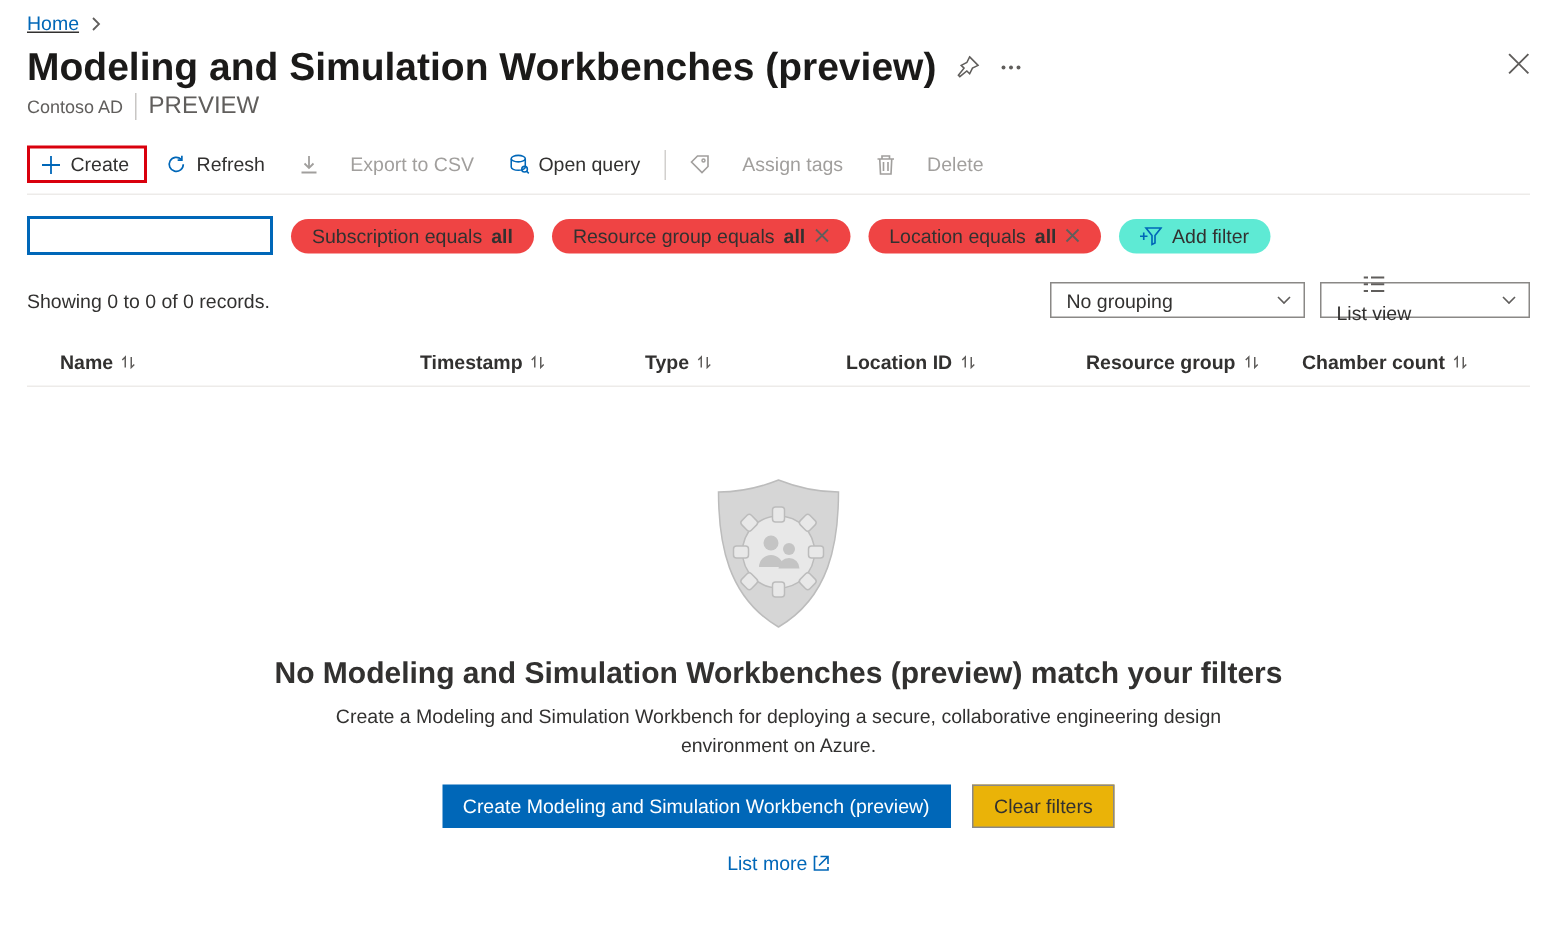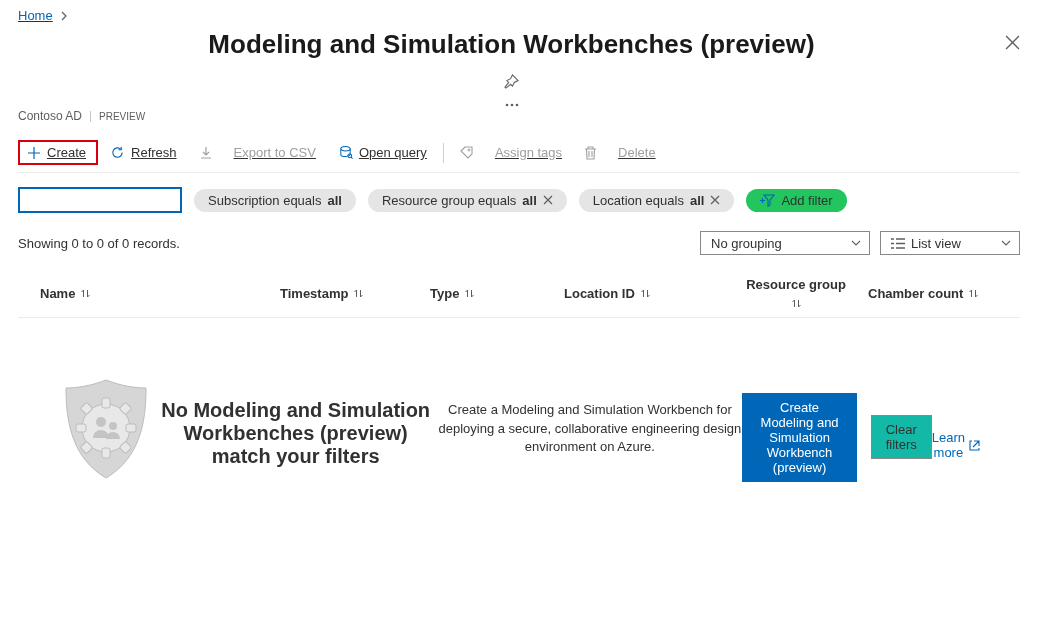--- a/index.html
+++ b/index.html
@@ -15,33 +15,32 @@
   .page { padding: 8px 18px 0 18px; }
 
   
   .breadcrumb { display: flex; align-items: center; gap: 8px; font-size: 13px; margin-bottom: 6px; text-decoration: underline; }
   .breadcrumb a { color: #0067b8; text-decoration: none; cursor: pointer; }
   .chev { color: #605e5c; font-size: 11px; }
 
   
   .header-row { display: flex; align-items: flex-start; }
   .header-left { flex: 1; }
-  .title-line { display: flex; align-items: center; gap: 14px; flex-direction: column; }
+  .title-line { display: flex; align-items: center; gap: 14px; }
   h1 { font-size: 26px; font-weight: 600; letter-spacing: 0; color: #1b1a19; }
   .pin-icon, .ellipsis-icon { color: #605e5c; cursor: pointer; display:inline-flex; }
   .close-icon { color: #605e5c; cursor: pointer; display:inline-flex; padding-top:6px; }
   .subhead { display: flex; align-items: center; gap: 8px; margin-top: 2px; font-size: 12px; color: #605e5c; }
-  .preview-badge { color:#605e5c; font-size:10px; border-left:1px solid #c8c6c4; padding-left:8px;}
+  .preview-badge { color:#605e5c; font-size:16px; border-left:1px solid #c8c6c4; padding-left:8px;}
 
   
   .commandbar {
     display: flex; align-items: center; gap: 2px;
     margin-top: 14px; padding: 2px 0 6px 0;
     border-bottom: 1px solid #edebe9;
-    text-decoration: underline;
   }
   .cmd {
     display: inline-flex; align-items: center; gap: 6px;
     padding: 5px 9px; font-size: 13px; color: #323130; cursor: pointer;
     border: 1px solid transparent;
   }
   .cmd.disabled { color:#a19f9d; cursor:default;gap:21px; }
   .cmd .ic { color:#0067b8; display:inline-flex; }
   .cmd.disabled .ic { color:#a19f9d; }
   .cmd-create-highlight { border: 2px solid #d9000d; padding: 3px 10px 3px 7px; }
@@ -51,27 +50,27 @@
   .filter-row {
     display:flex; align-items:center; gap:12px;
     margin-top: 14px;
   }
   .search-box {
     width: 164px; height: 26px;
     border: 2px solid #0067b8; background:#fff;
   }
   .pill {
     display:inline-flex; align-items:center; gap:6px;
-    background:#e5e5e5; border-radius:14px;
+    background:#ef4444; border-radius:14px;
     padding: 4px 14px; font-size:13px; cursor:pointer;
     color:#323130;
   }
   .pill b { font-weight:700; }
   .pill .x { color:#605e5c; font-size:13px; display:inline-flex; }
-  .pill-add { background:#22c55e; }
+  .pill-add { background:#5eead4; }
   .pill-add .ic { color:#0067b8; display:inline-flex; }
 
   
   .records-row { display:flex; align-items:center; margin-top:18px; }
   .records-text { font-size:13px; color:#323130; flex:1; }
   .dropdown {
     display:inline-flex; align-items:center; gap:8px;
     border:1px solid #8a8886; padding:3px 8px 3px 10px;
     font-size:13px; cursor:pointer; margin-left:10px;
     min-width: 170px; justify-content:space-between;
@@ -83,33 +82,33 @@
   
   .cols {
     display:flex; align-items:center; gap:0;
     margin-top:14px; padding:8px 0 8px 22px;
     border-bottom:1px solid #edebe9;
     font-size:13px; font-weight:600; color:#323130;
   }
   .col { display:inline-flex; align-items:center; gap:6px; cursor:pointer; }
   .sort-ic { color:#605e5c; font-size:11px; display:inline-flex; }
   .c-name{width:240px;} .c-ts{width:150px;} .c-type{width:134px;}
-  .c-loc{width:160px;} .c-rg{width:144px;flex-direction:column;} .c-ch{flex:1;}
+  .c-loc{width:160px;} .c-rg{width:144px;} .c-ch{flex:1;}
 
   
   .empty {
-    display:flex; flex-direction:row; align-items:center;
+    display:flex; flex-direction:column; align-items:center;
     margin-top:58px; text-align:center; padding:0 40px;
   }
   .shield-wrap { margin-bottom:16px; }
   .empty-title { font-size:20px; font-weight:600; color:#323130; margin-bottom:8px; }
   .empty-desc { font-size:13px; color:#323130; max-width:660px; line-height:1.45; margin-bottom:16px; }
   .empty-actions { display:flex; gap:14px; align-items:center; }
   .btn-primary { background:#0067b8; color:#fff; border:none; padding:7px 14px; font-size:13px; cursor:pointer; }
-  .btn-secondary { background:#14b8a6; color:#323130; border:1px solid #8a8886; padding:6px 14px; font-size:13px; cursor:pointer; }
+  .btn-secondary { background:#eab308; color:#323130; border:1px solid #8a8886; padding:6px 14px; font-size:13px; cursor:pointer; }
   .learn-more { margin-top:16px; color:#0067b8; font-size:13px; cursor:pointer; display:inline-flex; align-items:center; gap:4px; }
 
   svg { display:block; }
 </style>
 </head>
 <body>
 
 <div class="page">
 
   <div class="breadcrumb">
@@ -247,21 +246,21 @@
     <span class="records-text">Showing 0 to 0 of 0 records.</span>
     <span class="dropdown">
       <span>No grouping</span>
       <span class="chev-down">
         <svg width="10" height="6" viewBox="0 0 10 6">
             <path d="M1 1 L5 5 L9 1" fill="none" stroke="#605e5c" stroke-width="1.1"></path>
           </svg>
       </span>
     </span>
     <span class="dropdown small">
-      <span style="display:inline-flex;align-items:center;gap:6px;">
+      <span style="display:inline-flex;align-items:center;gap:6px;flex-direction:column;">
         <span>
           <svg width="14" height="11" viewBox="0 0 14 11">
               <path d="M0 1 L3 1 M5 1 L14 1 M0 5.5 L3 5.5 M5 5.5 L14 5.5 M0 10 L3 10 M5 10 L14 10" stroke="#605e5c" stroke-width="1.3"></path>
             </svg>
         </span>
         <span>List view</span>
       </span>
       <span class="chev-down">
         <svg width="10" height="6" viewBox="0 0 10 6">
             <path d="M1 1 L5 5 L9 1" fill="none" stroke="#605e5c" stroke-width="1.1"></path>
@@ -344,21 +343,21 @@
         </g>
       </svg>
     </div>
     <div class="empty-title">No Modeling and Simulation Workbenches (preview) match your filters</div>
     <div class="empty-desc">Create a Modeling and Simulation Workbench for deploying a secure, collaborative engineering design environment on Azure.</div>
     <div class="empty-actions">
       <button class="btn-primary">Create Modeling and Simulation Workbench (preview)</button>
       <button class="btn-secondary">Clear filters</button>
     </div>
     <a class="learn-more">
-      <span>Learn more</span>
+      <span>List more</span>
       <span>
         <svg width="11" height="11" viewBox="0 0 11 11">
             <path d="M3 1 L1 1 L1 10 L10 10 L10 8 M5 1 L10 1 L10 6 M10 1 L4 7" fill="none" stroke="#0067b8" stroke-width="1.1"></path>
           </svg>
       </span>
     </a>
   </div>
 
 </div>
 

